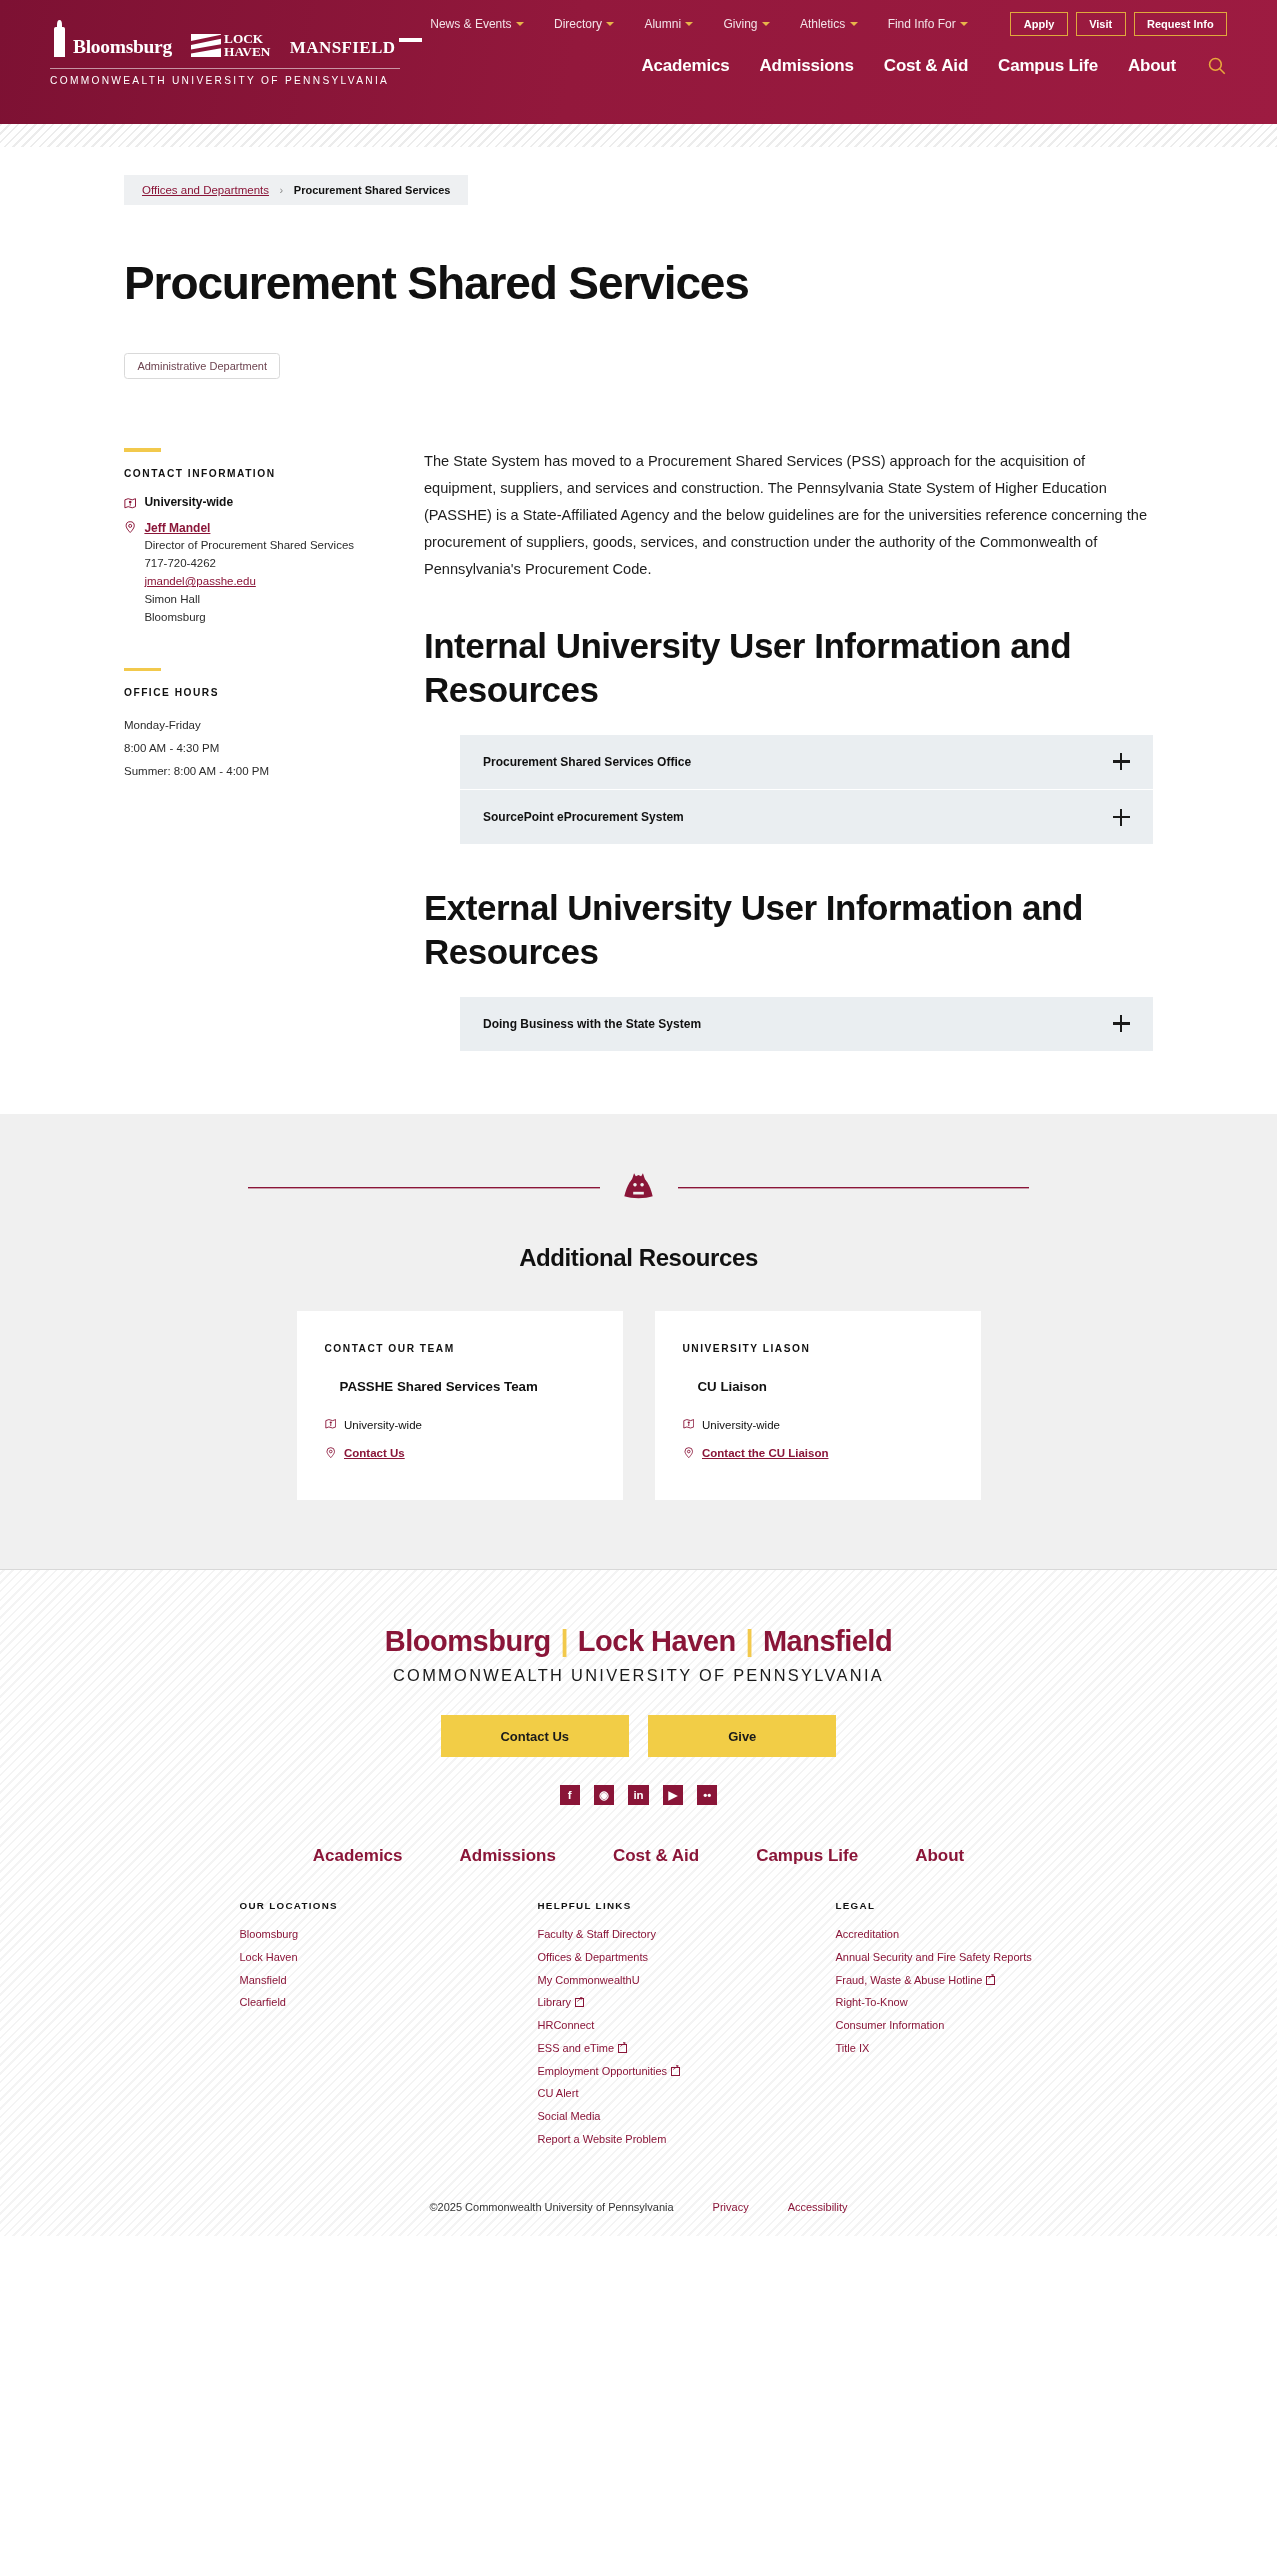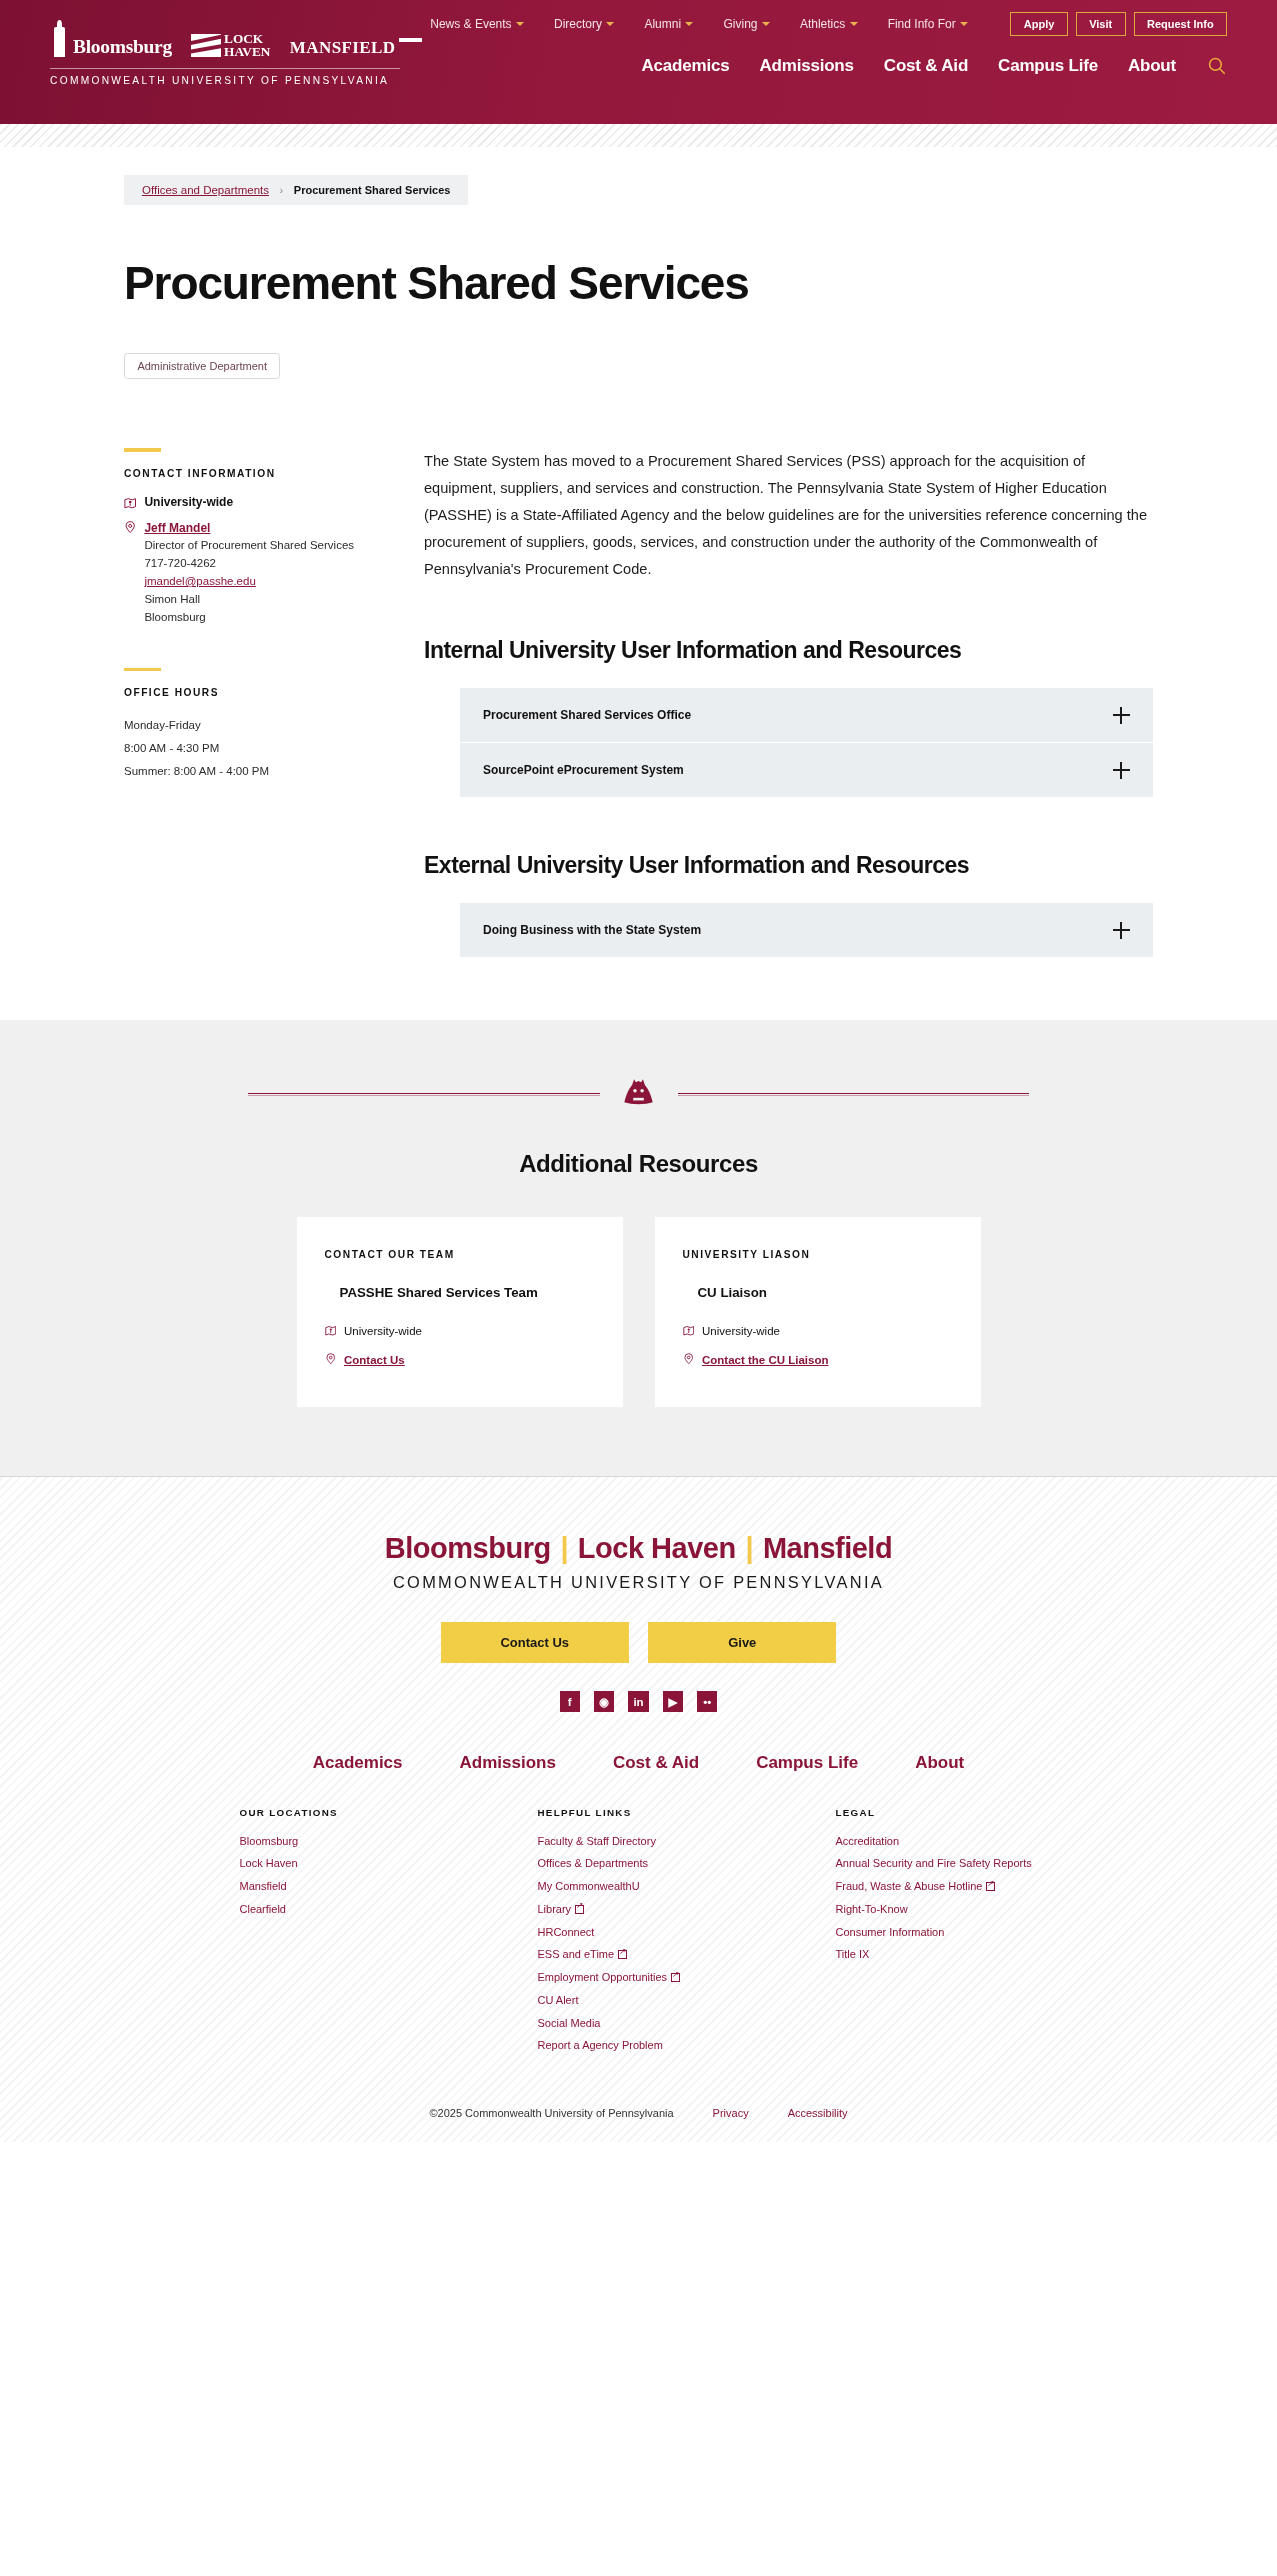--- a/index.html
+++ b/index.html
@@ -148,22 +148,22 @@
   }
   .side-lines{font-size:11.5px;line-height:1.55;color:#2b2b2b;}
   .side-lines a{color:#8a1538;text-decoration:underline;}
   .hours-line{font-size:11.5px;line-height:2.0;color:#2b2b2b;}
 
   .maincol{flex:1;min-width:0;}
   .intro-p{
     font-size:14.6px;line-height:1.85;color:#1d1d1d;max-width:781px;
   }
   h2.sec-title{
-    font-size:23px;font-weight:bold;letter-spacing:-0.5px;color:#111;
-    margin:53px 0 23px 0;line-height:1.25;max-width:763px;
+    font-size:35px;font-weight:bold;letter-spacing:-0.5px;color:#111;
+    margin:41px 0 23px 0;line-height:1.25;max-width:763px;
   }
   .accordion{max-width:781px;margin-left:36px;}
   .acc-item{
     background:#eaeef1;border-bottom:1.8px solid #fff;
     display:flex;align-items:center;justify-content:space-between;
     padding:18.6px 23px;cursor:pointer;
   }
   .acc-item .acc-label{font-size:12px;font-weight:bold;color:#111;}
   .acc-plus{
     position:relative;width:17px;height:17px;flex:0 0 17px;
@@ -535,21 +535,21 @@
       <div class="fc-head">HELPFUL LINKS</div>
       <a class="fc-link"><span>Faculty &amp; Staff Directory</span></a>
       <a class="fc-link"><span>Offices &amp; Departments</span></a>
       <a class="fc-link"><span>My CommonwealthU</span></a>
       <a class="fc-link"><span>Library</span><i class="ext-ic"></i></a>
       <a class="fc-link"><span>HRConnect</span></a>
       <a class="fc-link"><span>ESS and eTime</span><i class="ext-ic"></i></a>
       <a class="fc-link"><span>Employment Opportunities</span><i class="ext-ic"></i></a>
       <a class="fc-link"><span>CU Alert</span></a>
       <a class="fc-link"><span>Social Media</span></a>
-      <a class="fc-link"><span>Report a Agency Problem</span></a>
+      <a class="fc-link"><span>Report a Website Problem</span></a>
     </div>
 
     <div class="f-col">
       <div class="fc-head">LEGAL</div>
       <a class="fc-link"><span>Accreditation</span></a>
       <a class="fc-link"><span>Annual Security and Fire Safety Reports</span></a>
       <a class="fc-link"><span>Fraud, Waste &amp; Abuse Hotline</span><i class="ext-ic"></i></a>
       <a class="fc-link"><span>Right-To-Know</span></a>
       <a class="fc-link"><span>Consumer Information</span></a>
       <a class="fc-link"><span>Title IX</span></a>

